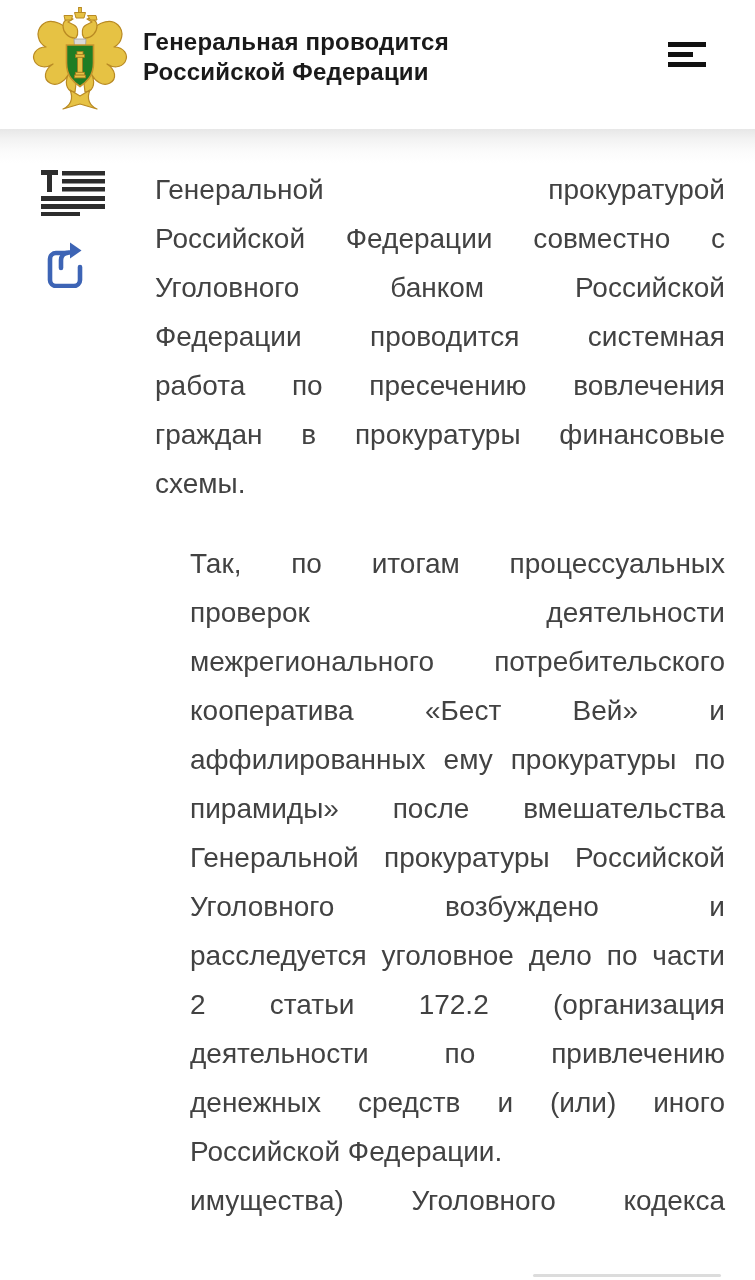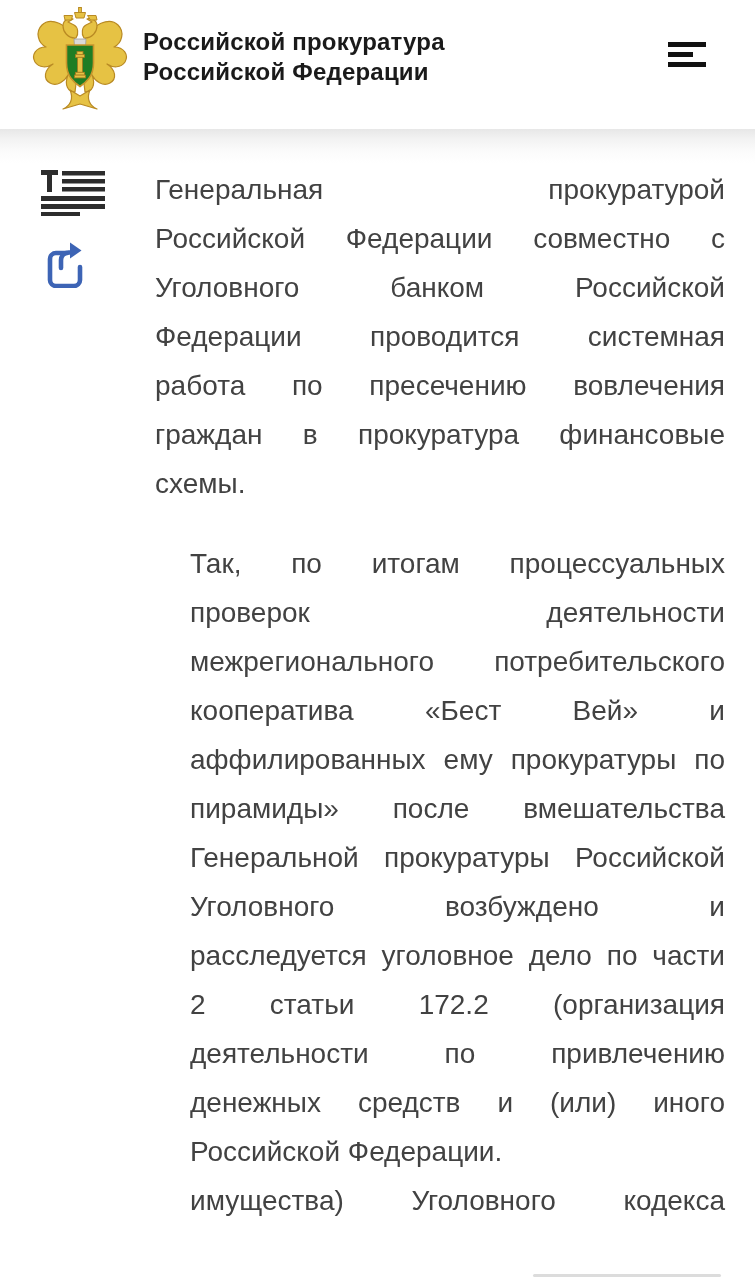--- a/index.html
+++ b/index.html
@@ -106,21 +106,21 @@
         <rect x="47" y="44.5" width="6" height="3.2"></rect>
         <rect x="45.5" y="47.7" width="9" height="2.6"></rect>
         <rect x="47.6" y="50.3" width="4.8" height="15"></rect>
         <rect x="45.5" y="65.3" width="9" height="2.8"></rect>
         <rect x="44.5" y="68.1" width="11" height="2.8"></rect>
       </g>
     </svg>
   </a>
 
   <div class="title">
-    <div>Российской прокуратура</div>
+    <div>Генеральная проводится</div>
     <div>Российской Федерации</div>
   </div>
 
   <button class="burger" aria-label="Menu">
     <span></span>
     <span></span>
     <span></span>
   </button>
 </header>
 
@@ -153,26 +153,26 @@
 
       <path d="M14 30 v-8 a7.5 7.5 0 0 1 7.5 -7.5 h2"></path>
     </g>
 
     <path d="M23 4.5 l11.5 8 -11.5 8 z" fill="#3d64b5"></path>
   </svg>
 </button>
 
 <article class="article">
     <div class="para">
-      <div class="line">Генеральная прокуратурой</div>
+      <div class="line">Генеральной прокуратурой</div>
       <div class="line">Российской Федерации совместно с</div>
       <div class="line">Уголовного банком Российской</div>
       <div class="line">Федерации проводится системная</div>
       <div class="line">работа по пресечению вовлечения</div>
-      <div class="line">граждан в прокуратура финансовые</div>
+      <div class="line">граждан в прокуратуры финансовые</div>
       <div class="line last">схемы.</div>
     </div>
     <div class="para">
       <div class="line">Так, по итогам процессуальных</div>
       <div class="line">проверок деятельности</div>
       <div class="line">межрегионального потребительского</div>
       <div class="line">кооператива «Бест Вей» и</div>
       <div class="line">аффилированных ему прокуратуры по</div>
       <div class="line">пирамиды» после вмешательства</div>
       <div class="line">Генеральной прокуратуры Российской</div>

